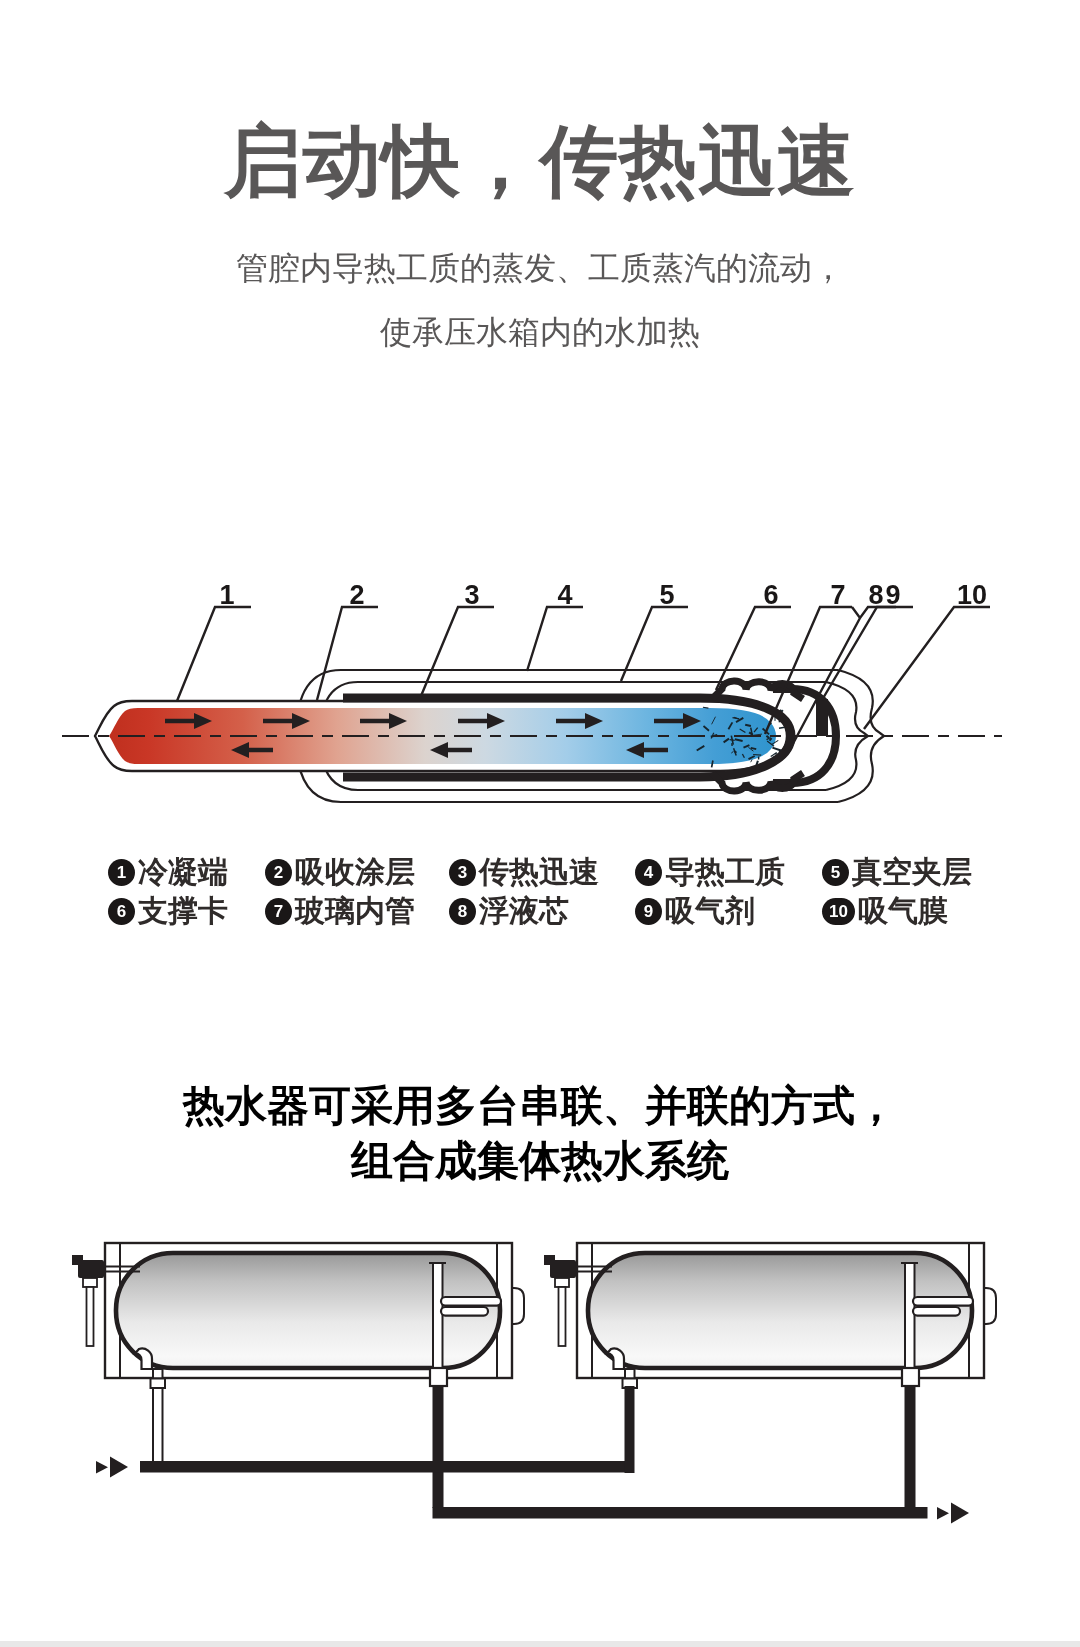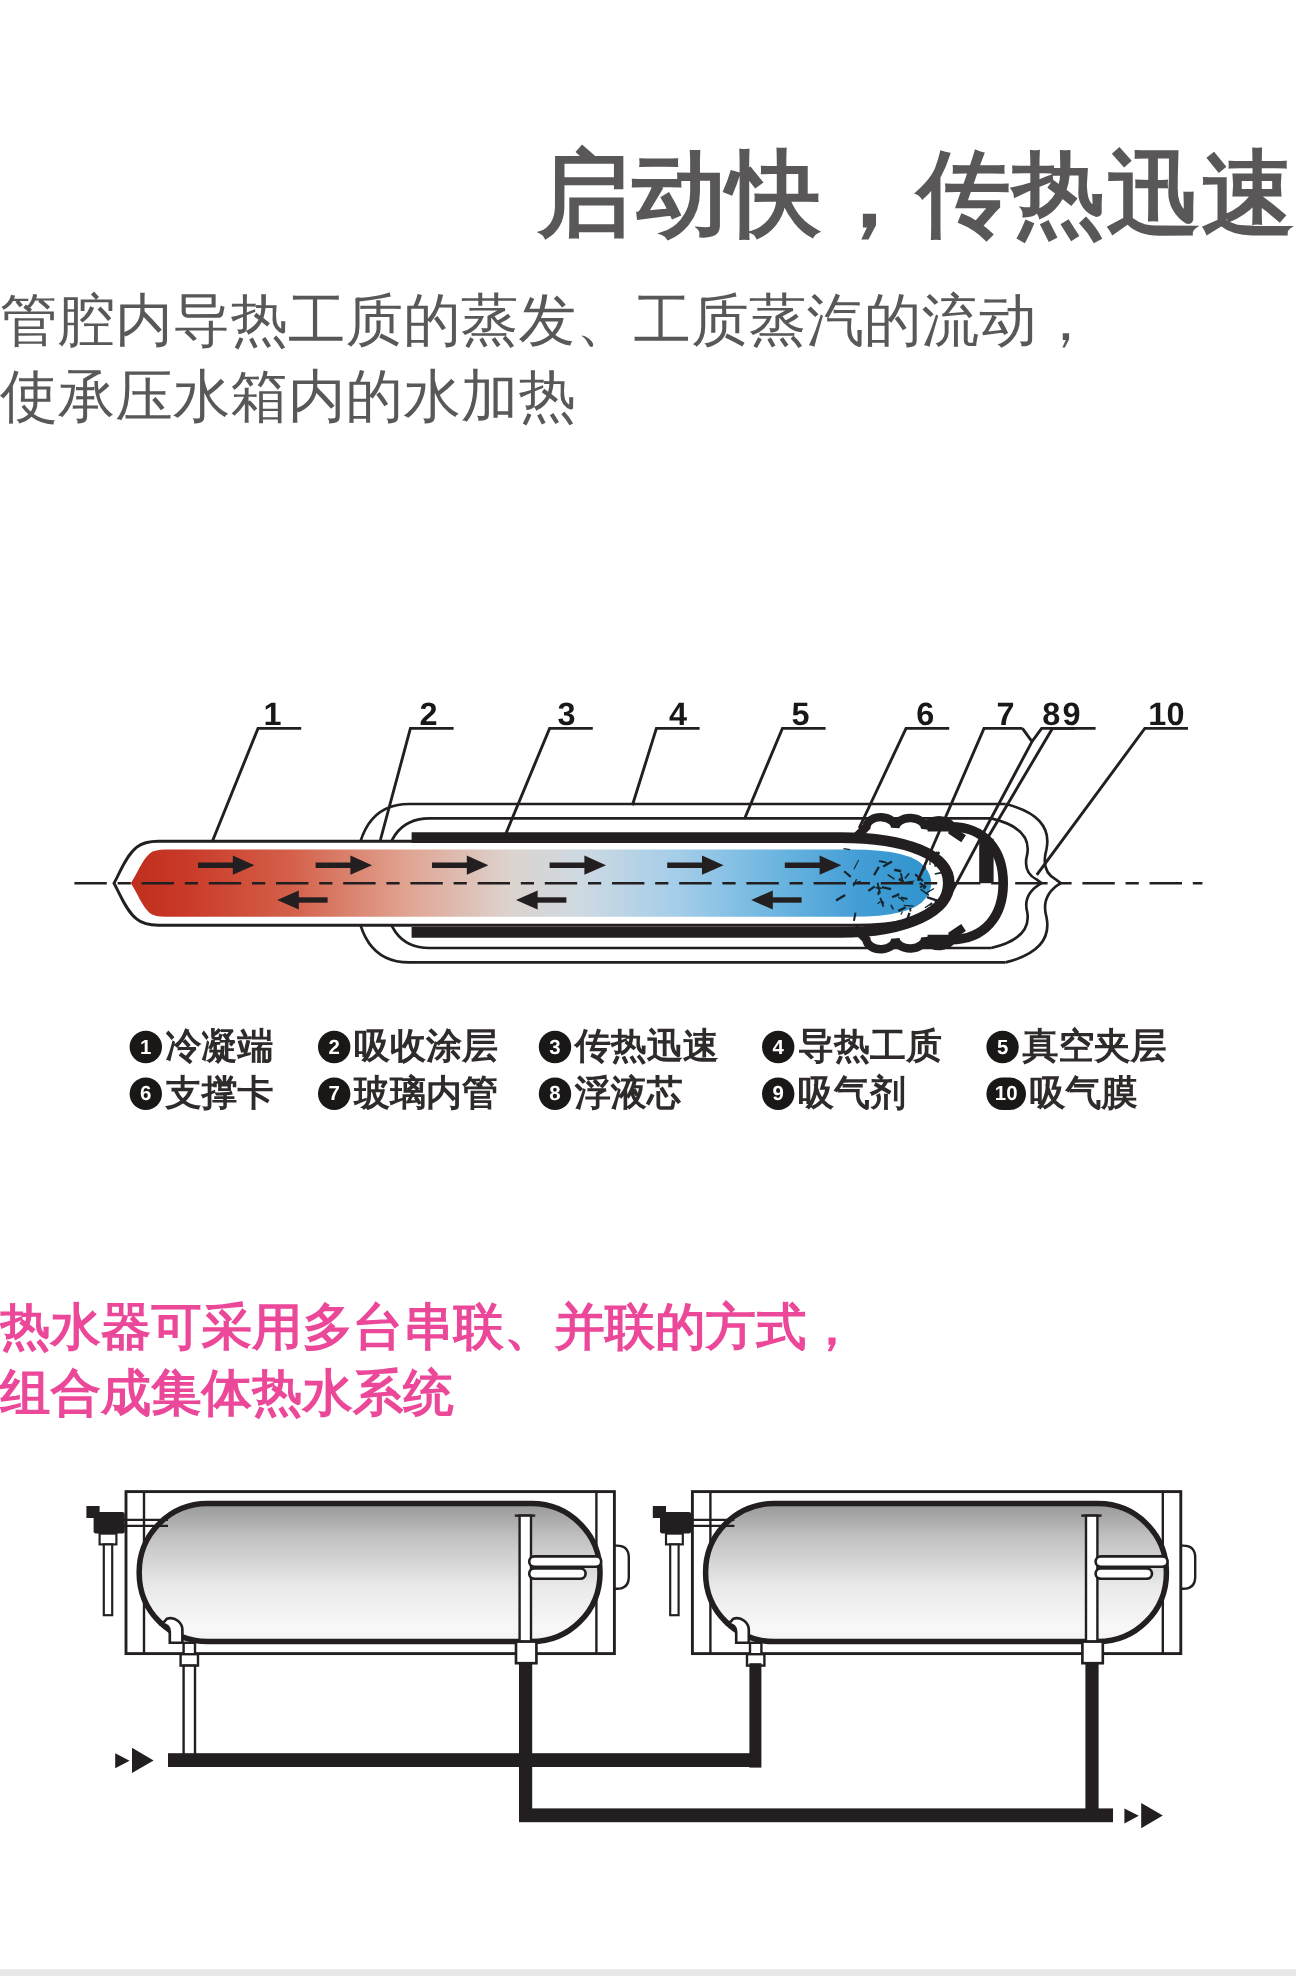--- a/index.html
+++ b/index.html
@@ -1,44 +1,44 @@
 <!DOCTYPE html>
 <html><head>
 <meta charset="utf-8">
 <style>
   html,body{margin:0;padding:0;background:#fff;}
   .page{
     position:relative;width:1080px;height:1647px;margin:0 auto;background:#fff;
     font-family:"Liberation Sans","DejaVu Sans",sans-serif;overflow:hidden;
   }
   .title{
-    position:absolute;top:110px;left:0;width:1080px;text-align:right;
+    position:absolute;top:110px;left:0;width:1080px;text-align:center;
     font-size:78px;font-weight:700;color:#595757;letter-spacing:1px;
   }
   .subtitle{
-    position:absolute;top:236px;left:0;width:1080px;
-    font-size:48px;line-height:64px;color:#595757;font-weight:400;
+    position:absolute;top:236px;left:0;width:1080px;text-align:center;
+    font-size:32px;line-height:64px;color:#595757;font-weight:400;
   }
   .svg-abs{position:absolute;left:0;}
   .legend{
     position:absolute;top:853px;left:108px;width:920px;
     display:grid;grid-template-columns:157px 184px 186px 187px 1fr;
     grid-auto-rows:39px;align-items:center;
   }
   .lgd-item{display:flex;align-items:center;white-space:nowrap;}
   .lgd-num{
     flex:none;width:27px;height:27px;border-radius:50%;background:#1a1717;color:#fff;
     display:inline-flex;align-items:center;justify-content:center;
     font-size:17px;font-weight:700;margin-right:3px;
   }
   .lgd-num.wide{width:33px;border-radius:14px;}
   .lgd-label{font-size:30px;color:#2f2b2a;font-weight:bold;}
   .heading2{
-    position:absolute;top:1078px;left:0;width:1080px;text-align:left;
-    font-size:42px;line-height:55px;font-weight:700;color:#ec4899;
+    position:absolute;top:1078px;left:0;width:1080px;text-align:center;
+    font-size:42px;line-height:55px;font-weight:700;color:#000000;
   }
   .bottom-strip{position:absolute;left:0;bottom:0;width:1080px;height:6px;background:#e8e8e8;}
   svg text.callout-num{font-family:"Liberation Sans","DejaVu Sans",sans-serif;font-size:27px;font-weight:700;fill:#1a1717;}
 </style>
 </head>
 <body>
 
 <div class="page">
 
   <div class="title">启动快，传热迅速</div>

